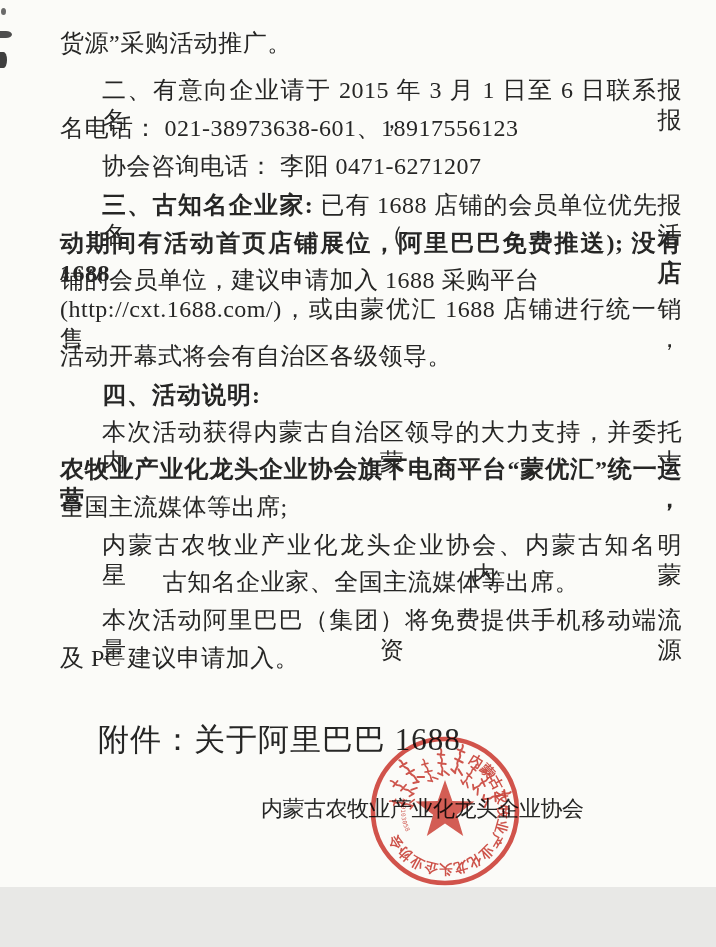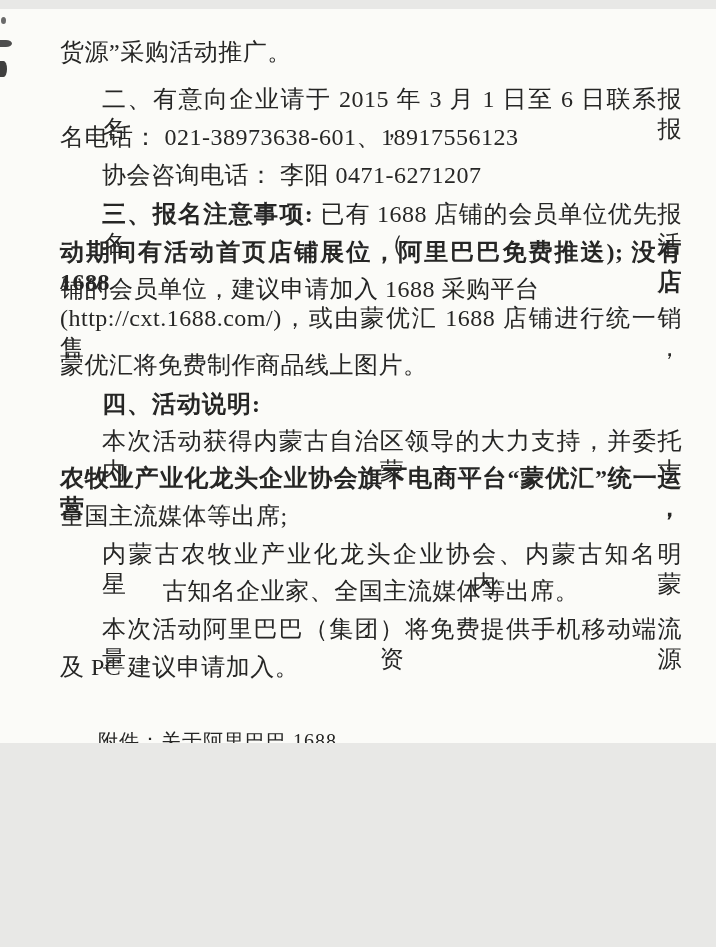--- a/index.html
+++ b/index.html
@@ -2,22 +2,22 @@
 <html><head>
 <meta charset="utf-8">
 <style>
   html,body{margin:0;padding:0;}
   body{
     font-family:"Liberation Serif","DejaVu Serif",serif;
     background:#e8e8e6;
   }
   #page{
     position:relative;
-    width:716px;height:734px;
-    margin:9px auto;
+    width:716px;height:887px;
+    margin:0 auto;
     background:#fbfbf8;
     overflow:hidden;
   }
   
   .bline{
     position:absolute;
     left:60px;
     width:622px;
     font-size:24px;
     line-height:30px;
@@ -27,21 +27,21 @@
   }
   .bline.ind{padding-left:42px;width:580px;}
   .bline.stretch{
     white-space:normal;
     text-align:justify;
     text-align-last:justify;
   }
   .bline .b{font-weight:bold;letter-spacing:1px;}
   #attachment-line{
     position:absolute;left:98px;top:719px;
-    font-size:20px;color:#262625;letter-spacing:1px;
+    font-size:31px;color:#262625;letter-spacing:1px;
   }
   #signature-org{
     position:absolute;left:261px;top:794px;
     font-size:22px;color:#262625;letter-spacing:-0.5px;
     white-space:nowrap;
   }
   #signature-date{
     position:absolute;left:356px;top:836px;
     font-size:22px;color:#262625;letter-spacing:0.5px;
     white-space:nowrap;
@@ -71,25 +71,25 @@
 
   <div class="artifact" id="artifact1"></div>
   <div class="artifact" id="artifact2"></div>
   <div class="artifact" id="artifact3"></div>
 
   <div id="body-text">
       <div class="bline" style="top: 28px;">货源”采购活动推广。</div>
       <div class="bline ind stretch" style="top: 75px;">二、有意向企业请于 2015 年 3 月 1 日至 6 日联系报名，报</div>
       <div class="bline" style="top: 113px;">名电话：  021-38973638-601、18917556123</div>
       <div class="bline ind" style="top: 151px;">协会咨询电话：   李阳  0471-6271207</div>
-      <div class="bline ind stretch" style="top: 190px;"><span class="b">三、报名注意事项:</span> 已有 1688 店铺的会员单位优先报名（活</div>
+      <div class="bline ind stretch" style="top: 190px;"><span class="b">三、古知名企业家:</span> 已有 1688 店铺的会员单位优先报名（活</div>
       <div class="bline stretch" style="top: 228px; font-weight: bold;">动期间有活动首页店铺展位，阿里巴巴免费推送); 没有 1688 店</div>
       <div class="bline" style="top: 265px;">铺的会员单位，建议申请加入 1688 采购平台</div>
       <div class="bline stretch" style="top: 294px;">(http://cxt.1688.com/)，或由蒙优汇 1688 店铺进行统一销售，</div>
-      <div class="bline" style="top: 341px;">蒙优汇将免费制作商品线上图片。</div>
+      <div class="bline" style="top: 341px;">活动开幕式将会有自治区各级领导。</div>
       <div class="bline ind" style="top: 380px;"><span class="b">四、活动说明:</span></div>
       <div class="bline ind stretch" style="top: 417px;">本次活动获得内蒙古自治区领导的大力支持，并委托内蒙古</div>
       <div class="bline stretch" style="top: 454px; font-weight: bold;">农牧业产业化龙头企业协会旗下电商平台“蒙优汇”统一运营，</div>
       <div class="bline" style="top: 492px;">全国主流媒体等出席;</div>
       <div class="bline ind stretch" style="top: 530px;">内蒙古农牧业产业化龙头企业协会、内蒙古知名明星、内蒙</div>
       <div class="bline" style="top: 567px; text-align: center;">古知名企业家、全国主流媒体等出席。</div>
       <div class="bline ind stretch" style="top: 605px;">本次活动阿里巴巴（集团）将免费提供手机移动端流量资源</div>
       <div class="bline" style="top: 643px;">及 PC 建议申请加入。</div>
     </div>
 

